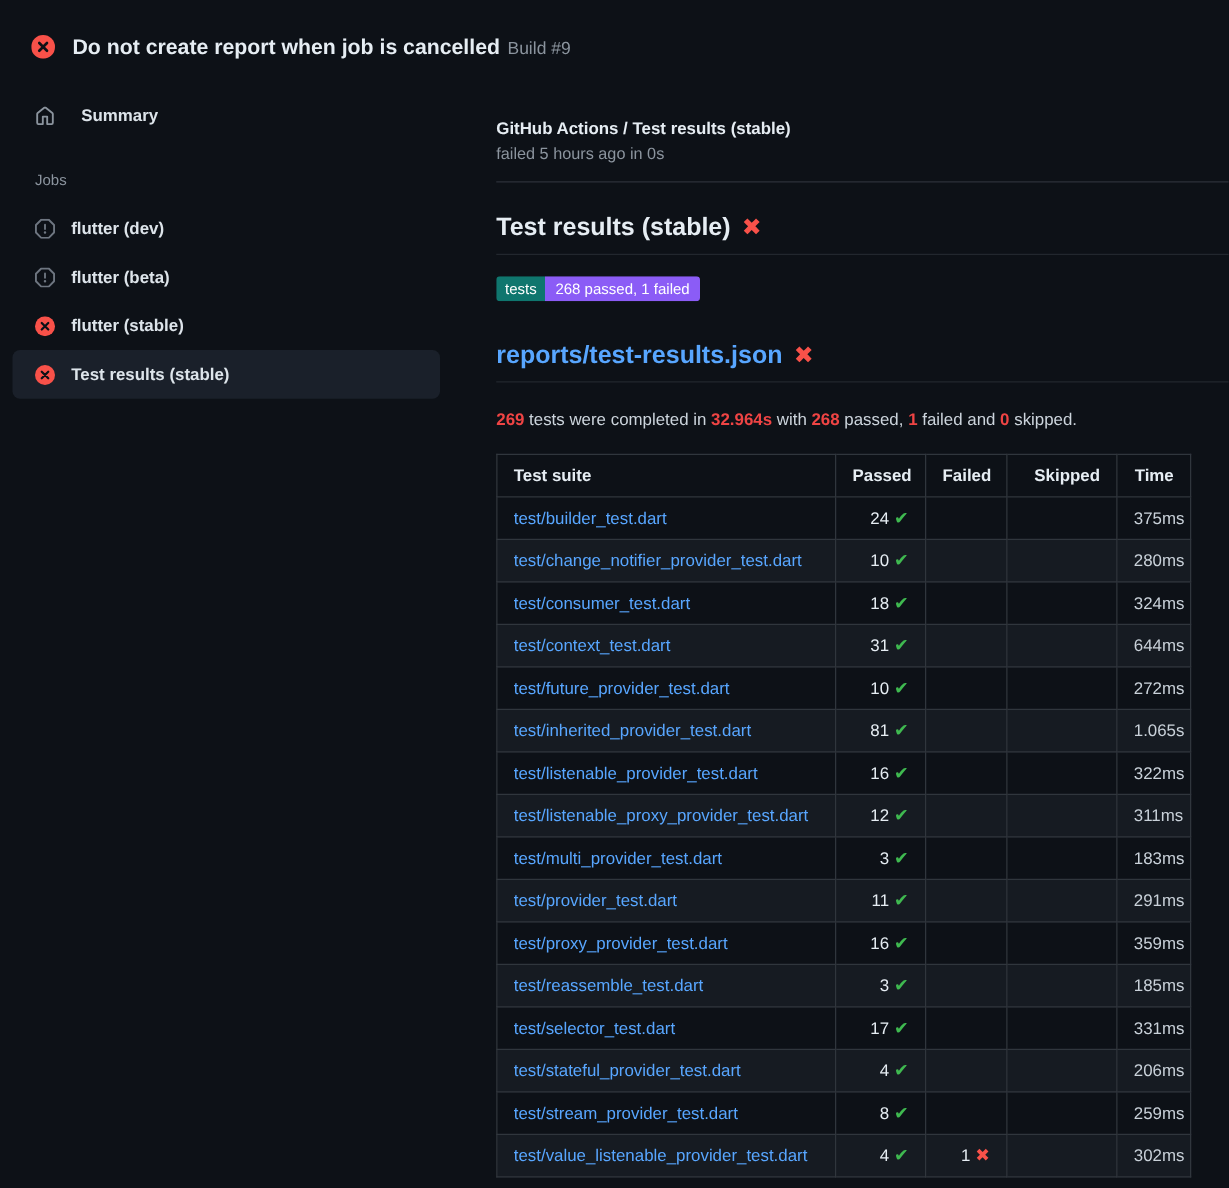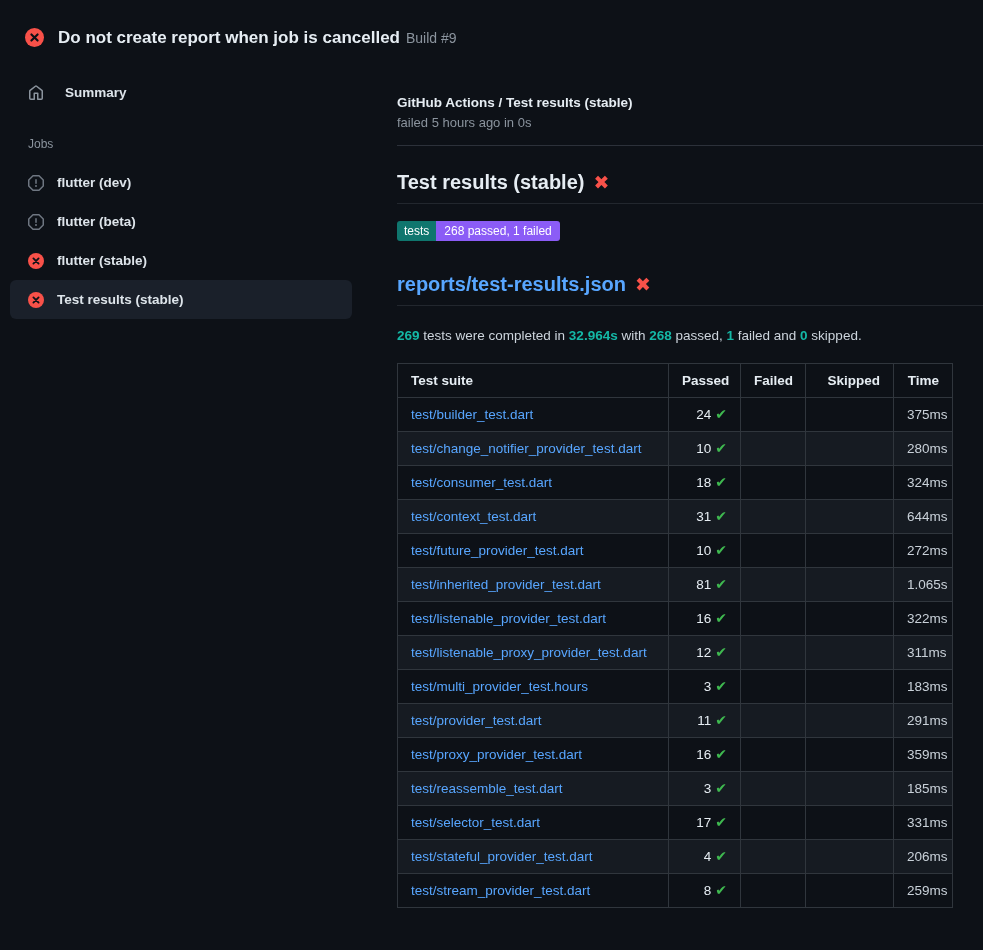--- a/index.html
+++ b/index.html
@@ -47,21 +47,21 @@
   }
   h2.report-title { color:#58a6ff; margin-top:32px; }
   .fail-x { color:#f85149; font-size:19px; font-weight:700; line-height:1; }
 
   .badge { display:inline-flex; margin-top:17px; font-size:12px; line-height:1;
            border-radius:3px; overflow:hidden; }
   .badge .badge-label { background:#0f766e; color:#fff; padding:4px 7px; }
   .badge .badge-value { background:#8b5cf6; color:#fff; padding:4px 8px; }
 
   .summary-line { margin-top:22px; font-size:13.5px; color:#ccd4dc; }
-  .summary-line b { color:#14b8a6; font-weight:700; }
+  .summary-line b { color:#ef4444; font-weight:700; }
 
   
   table.results {
     margin-top:20px; border-collapse:collapse; width:555px;
     font-size:13.5px; table-layout:fixed;
   }
   table.results th, table.results td {
     border:1px solid #30363d; padding:6px 13px; height:34px; line-height:20px;
   }
   table.results th { font-weight:700; color:#e6edf3; }
@@ -215,21 +215,21 @@
           <td class="time ar">322ms</td>
         </tr>
         <tr>
           <td class="suite al"><a>test/listenable_proxy_provider_test.dart</a></td>
           <td class="ar"><span class="num">12</span><span class="check">✔</span></td>
           <td class="ar"></td>
           <td class="ar"></td>
           <td class="time ar">311ms</td>
         </tr>
         <tr>
-          <td class="suite al"><a>test/multi_provider_test.hours</a></td>
+          <td class="suite al"><a>test/multi_provider_test.dart</a></td>
           <td class="ar"><span class="num">3</span><span class="check">✔</span></td>
           <td class="ar"></td>
           <td class="ar"></td>
           <td class="time ar">183ms</td>
         </tr>
         <tr>
           <td class="suite al"><a>test/provider_test.dart</a></td>
           <td class="ar"><span class="num">11</span><span class="check">✔</span></td>
           <td class="ar"></td>
           <td class="ar"></td>
@@ -262,16 +262,23 @@
           <td class="ar"></td>
           <td class="ar"></td>
           <td class="time ar">206ms</td>
         </tr>
         <tr>
           <td class="suite al"><a>test/stream_provider_test.dart</a></td>
           <td class="ar"><span class="num">8</span><span class="check">✔</span></td>
           <td class="ar"></td>
           <td class="ar"></td>
           <td class="time ar">259ms</td>
+        </tr>
+        <tr>
+          <td class="suite al"><a>test/value_listenable_provider_test.dart</a></td>
+          <td class="ar"><span class="num">4</span><span class="check">✔</span></td>
+          <td class="ar"><span class="num">1</span><span class="cross">✖</span></td>
+          <td class="ar"></td>
+          <td class="time ar">302ms</td>
         </tr>
       </tbody>
   </table>
 </div>
 
 </body></html>

